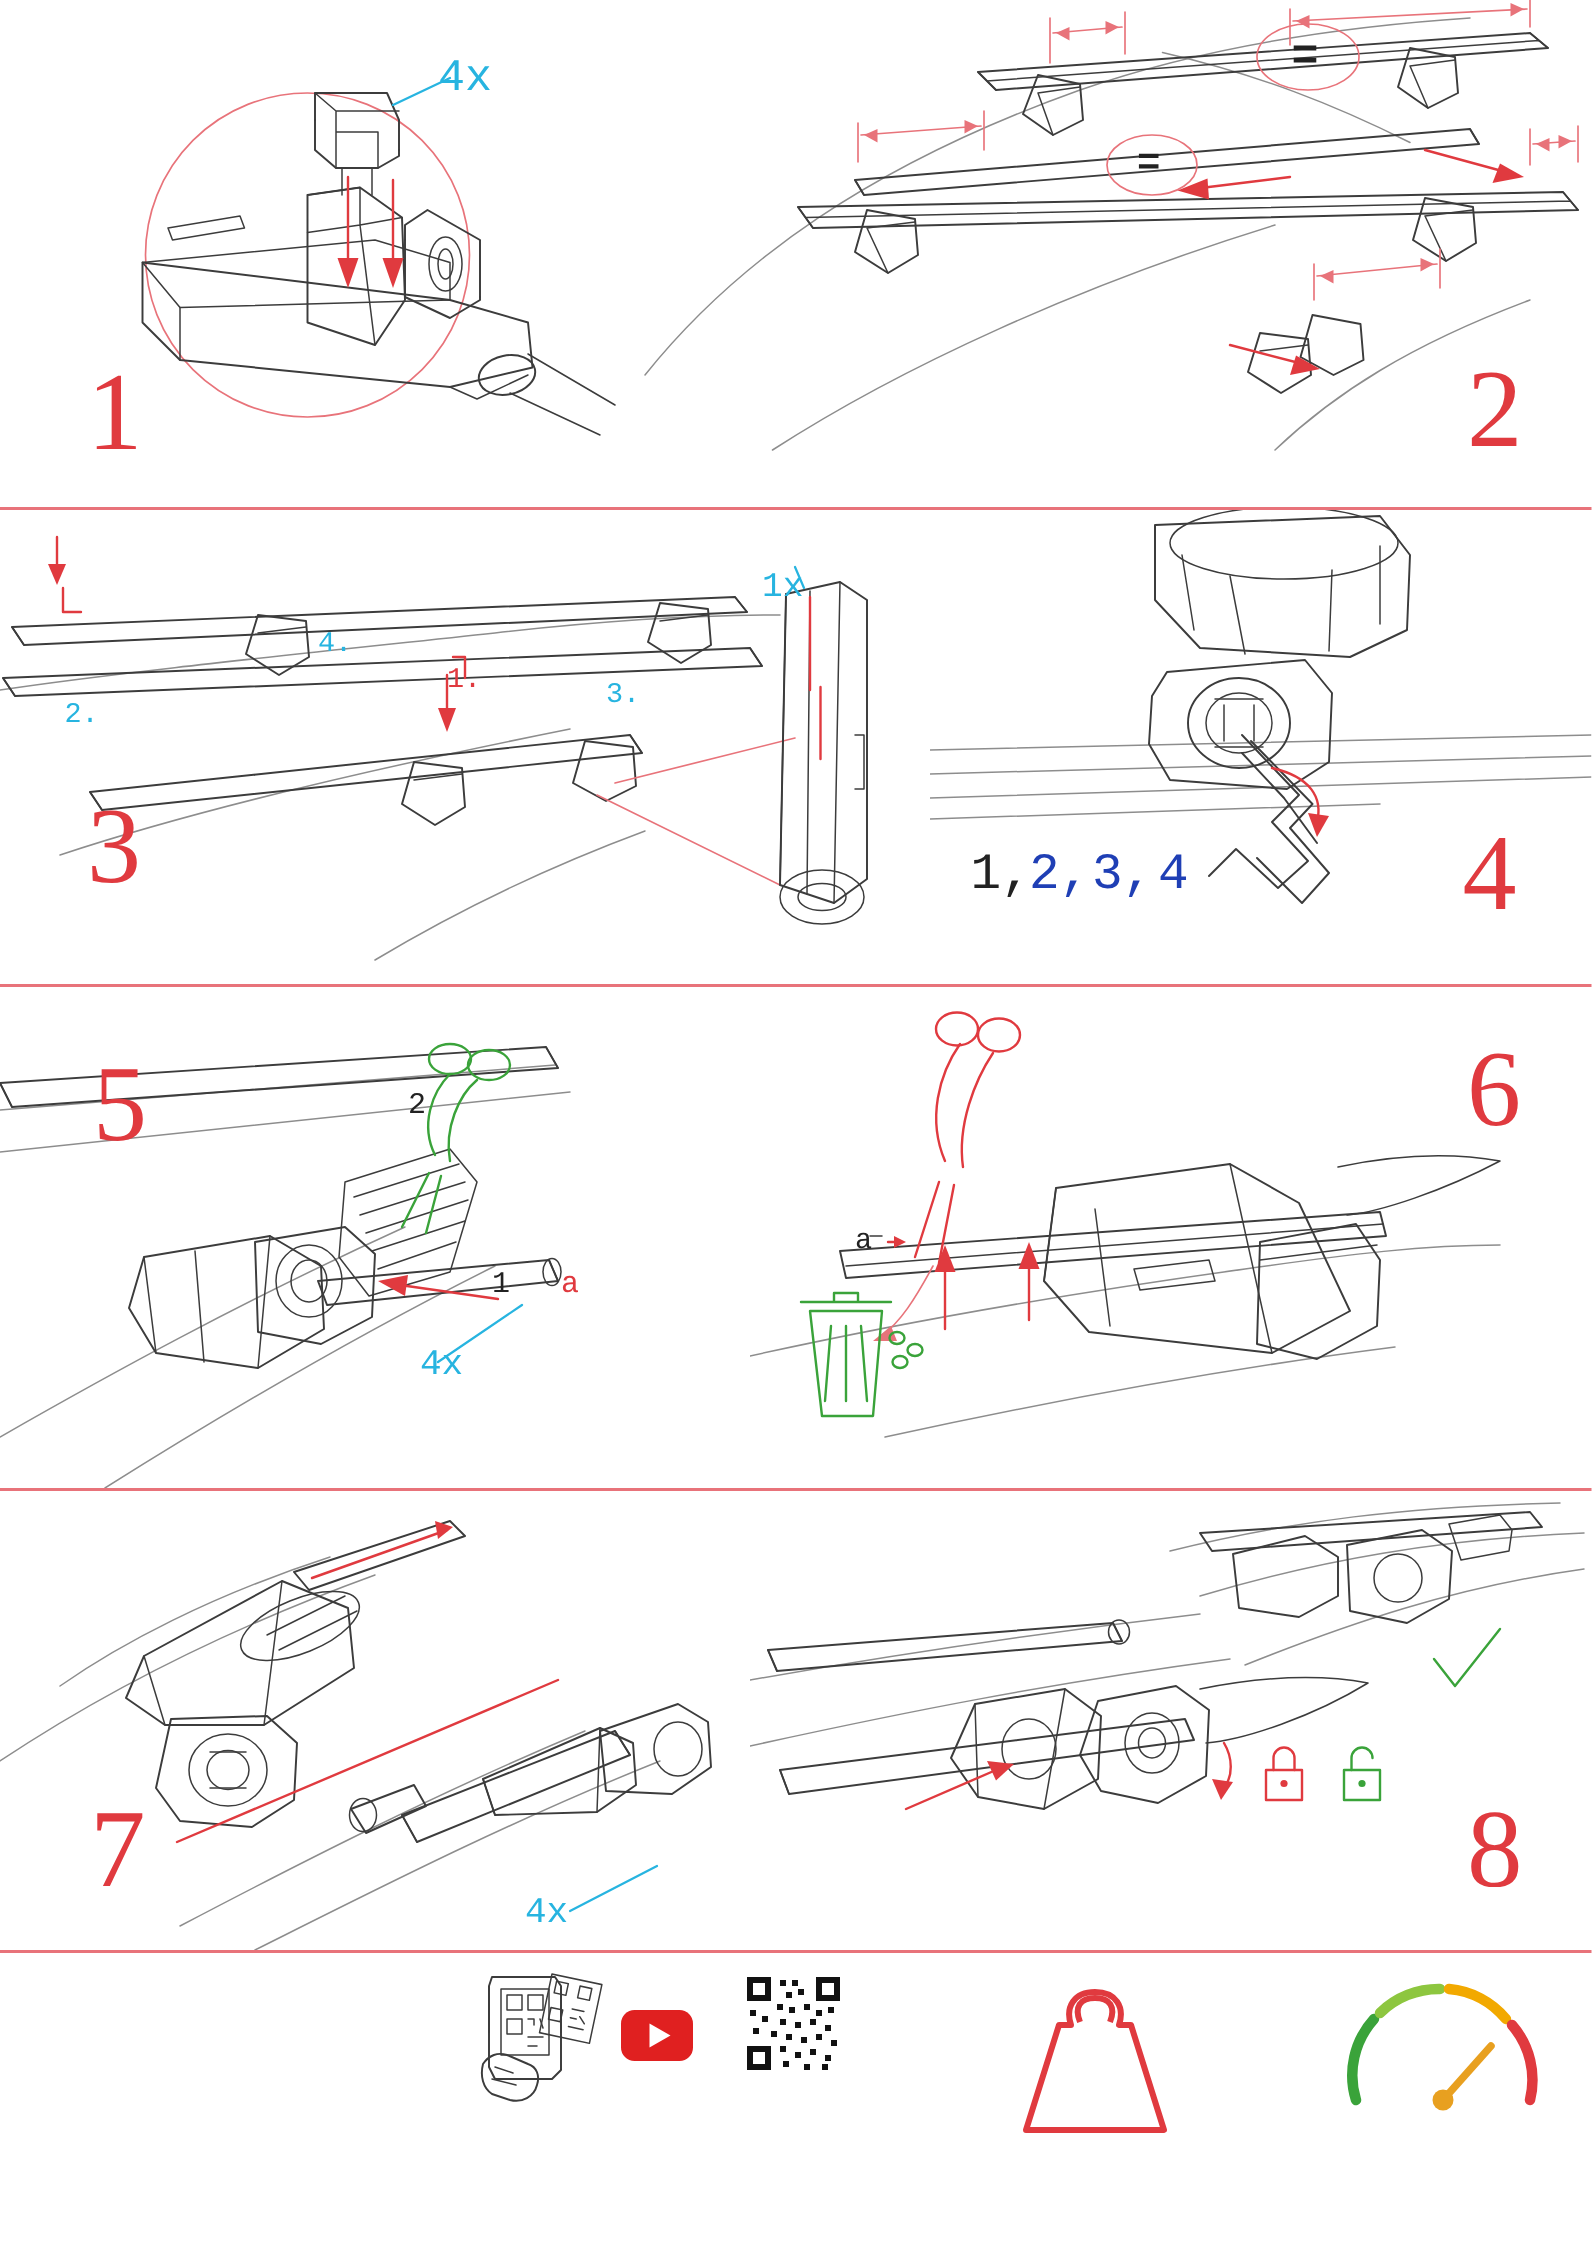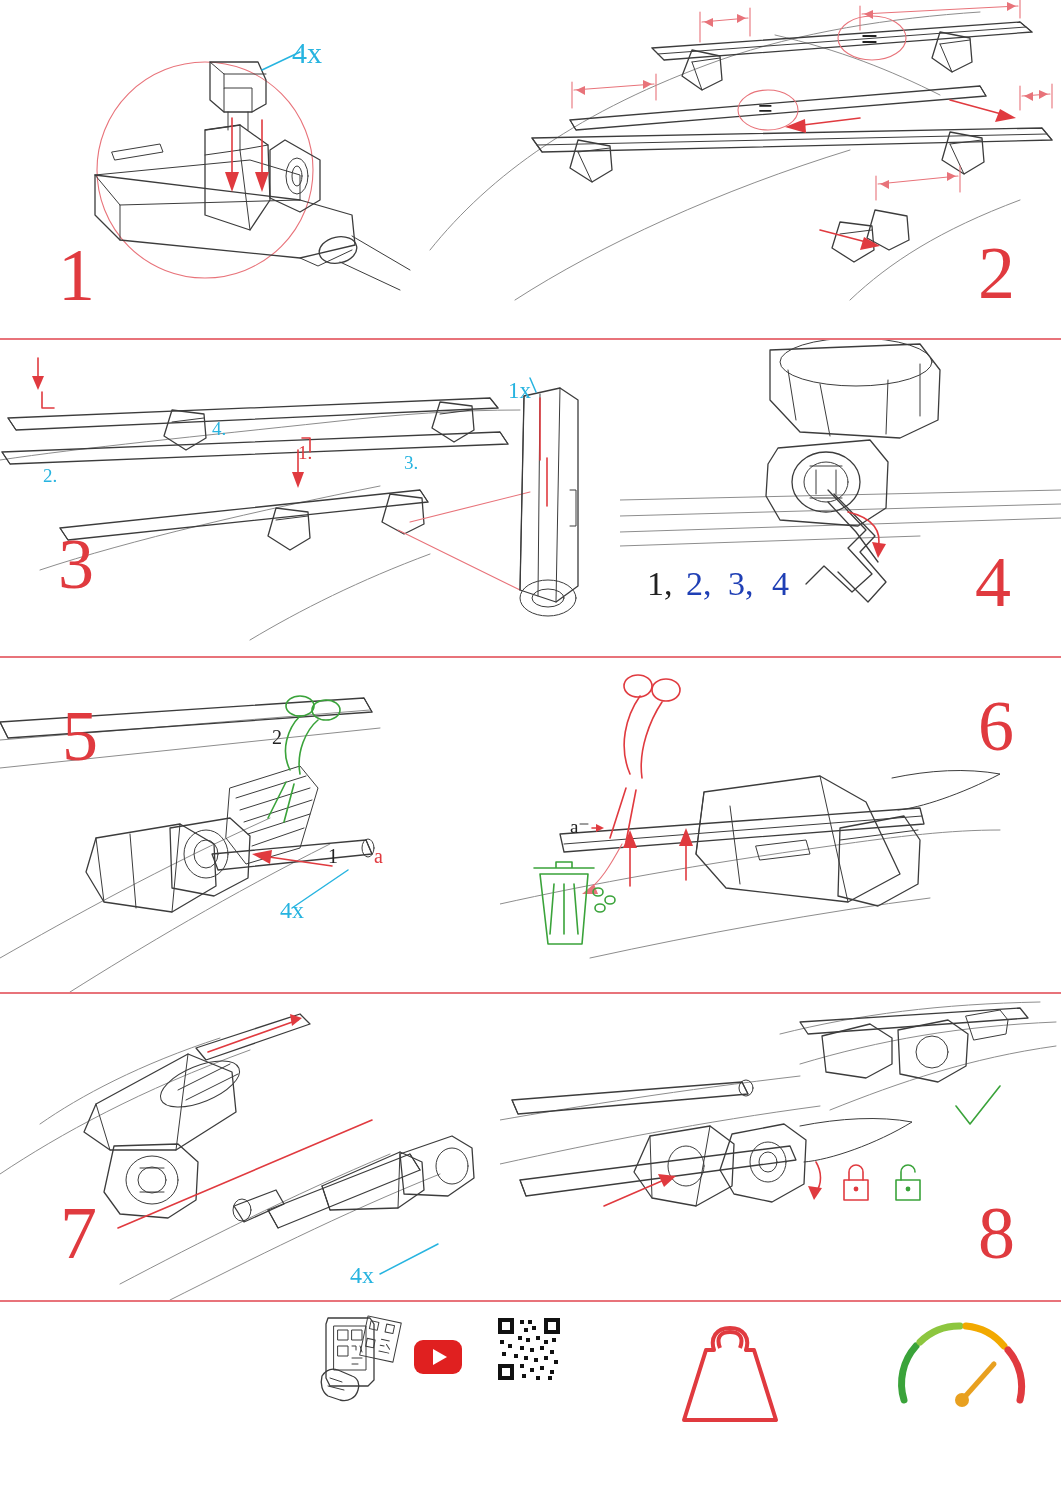--- a/index.html
+++ b/index.html
@@ -3,21 +3,21 @@
 <meta charset="utf-8">
 <style>
   html,body{margin:0;padding:0;background:#ffffff;}
   body{width:1061px;height:1500px;font-family:"Liberation Sans",sans-serif;color:#222;position:relative;overflow:hidden;}
   .sheet{position:relative;width:1061px;height:1500px;}
 
   .divider{position:absolute;left:0;width:1061px;height:2px;background:#e8737a;}
 
   .panel{position:absolute;overflow:hidden;}
   .stepnum{position:absolute;font-family:"Liberation Serif",serif;color:#e03a3f;font-weight:400;line-height:1;}
-  .callout{position:absolute;font-family:Liberation Serif, serif;}
+  .callout{position:absolute;font-family:Liberation Mono, monospace;}
   .cyan{color:#27b4e0;}
   .red{color:#e03a3f;}
   .blue{color:#1f3fb5;}
 
   svg{display:block;}
   .ln{fill:none;stroke:#3c3c3c;stroke-width:1.3;stroke-linecap:round;stroke-linejoin:round;}
   .ln2{fill:none;stroke:#3c3c3c;stroke-width:1;stroke-linecap:round;stroke-linejoin:round;}
   .lnl{fill:none;stroke:#8d8d8d;stroke-width:1;stroke-linecap:round;stroke-linejoin:round;}
   .rd{fill:none;stroke:#e03a3f;stroke-width:1.6;stroke-linecap:round;stroke-linejoin:round;}
   .rdthin{fill:none;stroke:#e8737a;stroke-width:1.1;stroke-linecap:round;stroke-linejoin:round;}

